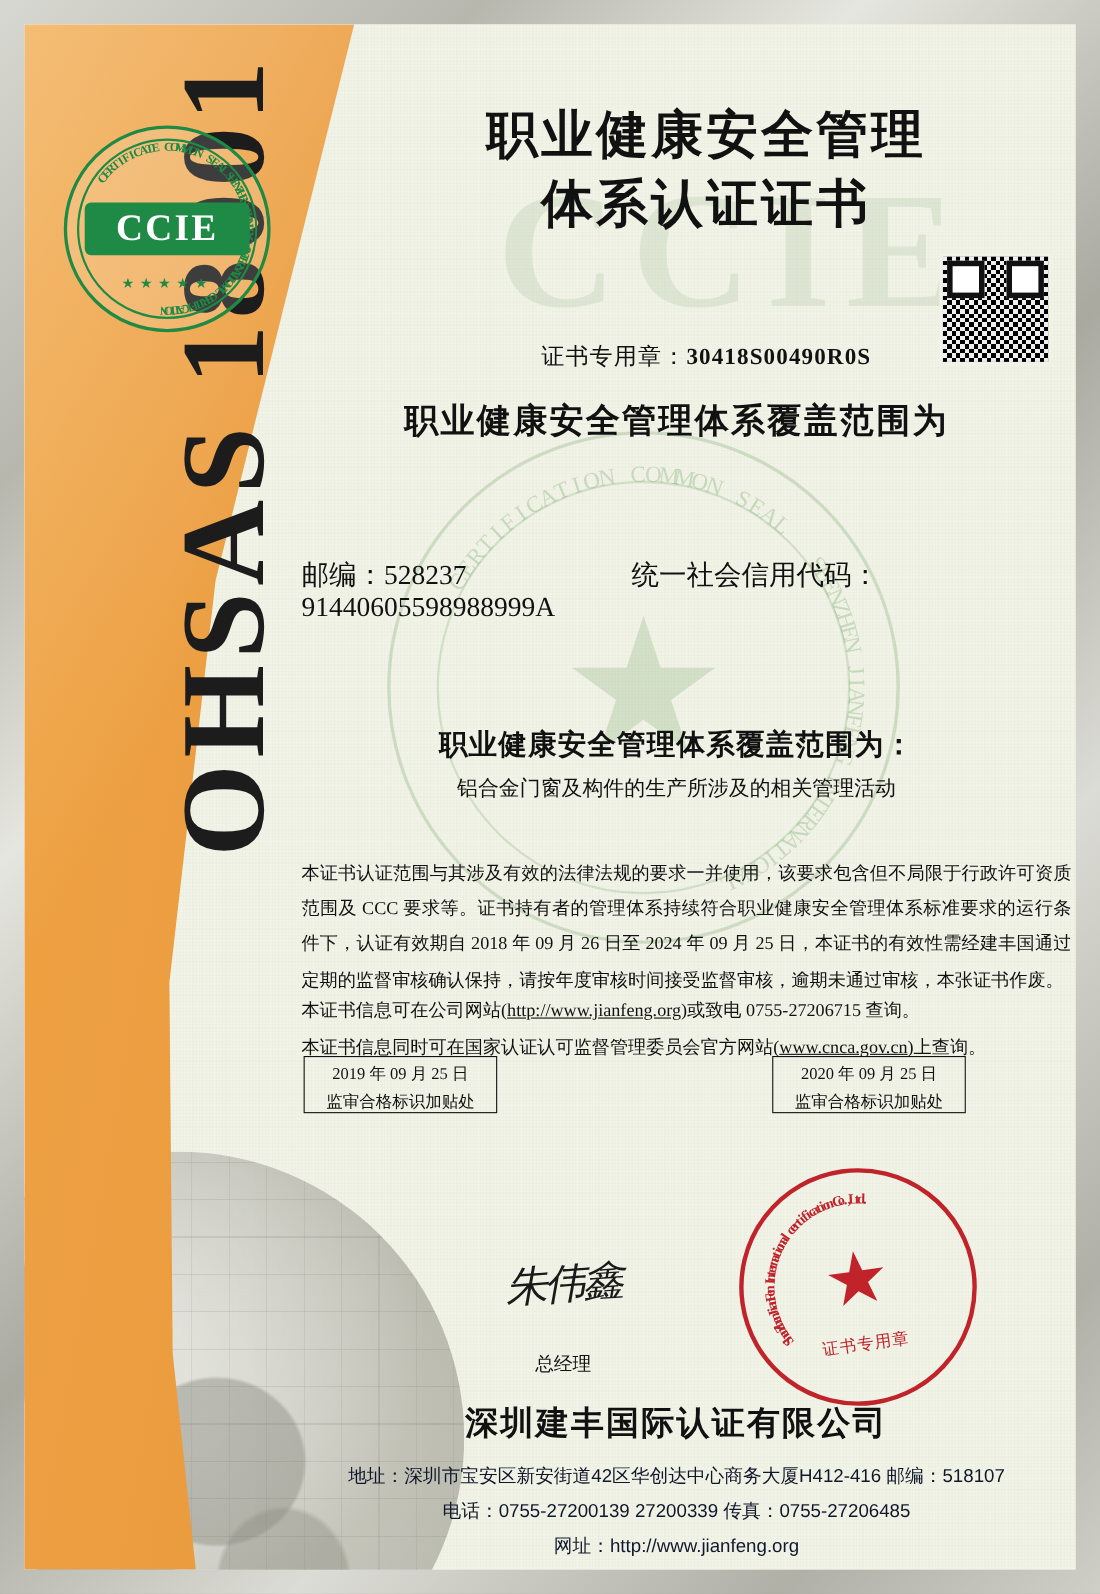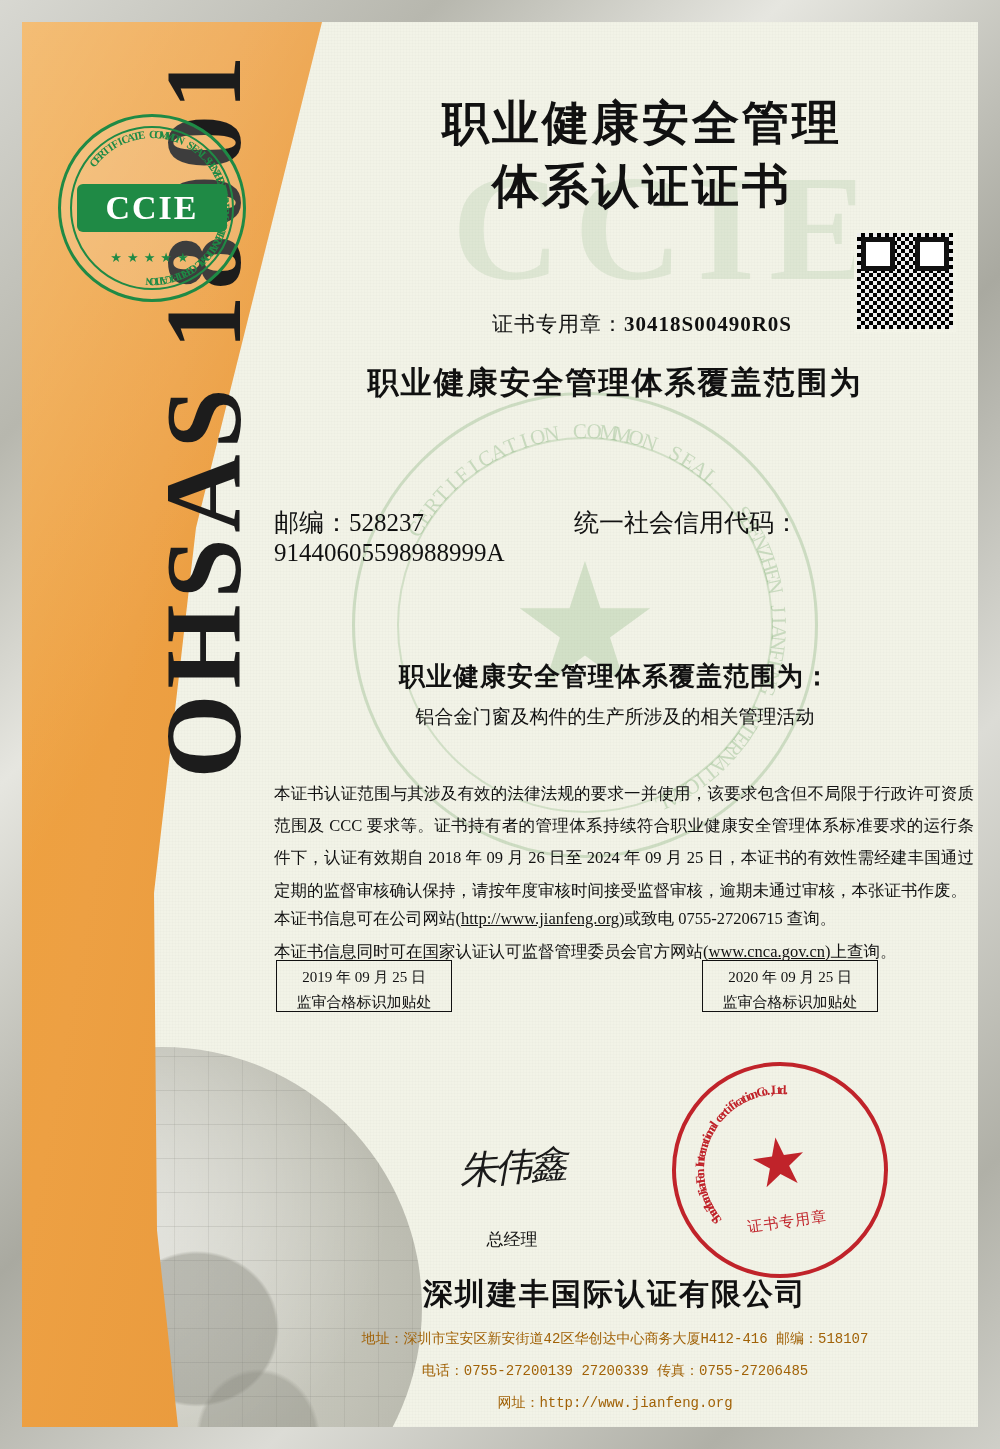--- a/index.html
+++ b/index.html
@@ -463,23 +463,23 @@
     font-size: 30px;
     font-weight: bold;
     color: #111;
     letter-spacing: 2px;
   }
   .footer-line {
     position: absolute;
     left: 0;
     width: 726px;
     text-align: center;
-    font-family: Liberation Mono, monospace;
-    font-size: 14px;
-    color: #a16207;
+    font-family: Liberation Sans, sans-serif;
+    font-size: 17px;
+    color: #0f172a;
   }
   .f1 { top: 1308px; }
   .f2 { top: 1340px; }
   .f3 { top: 1372px; }
 </style>
 </head>
 <body>
 
 <div class="page">
   <div class="outer-frame"></div>

